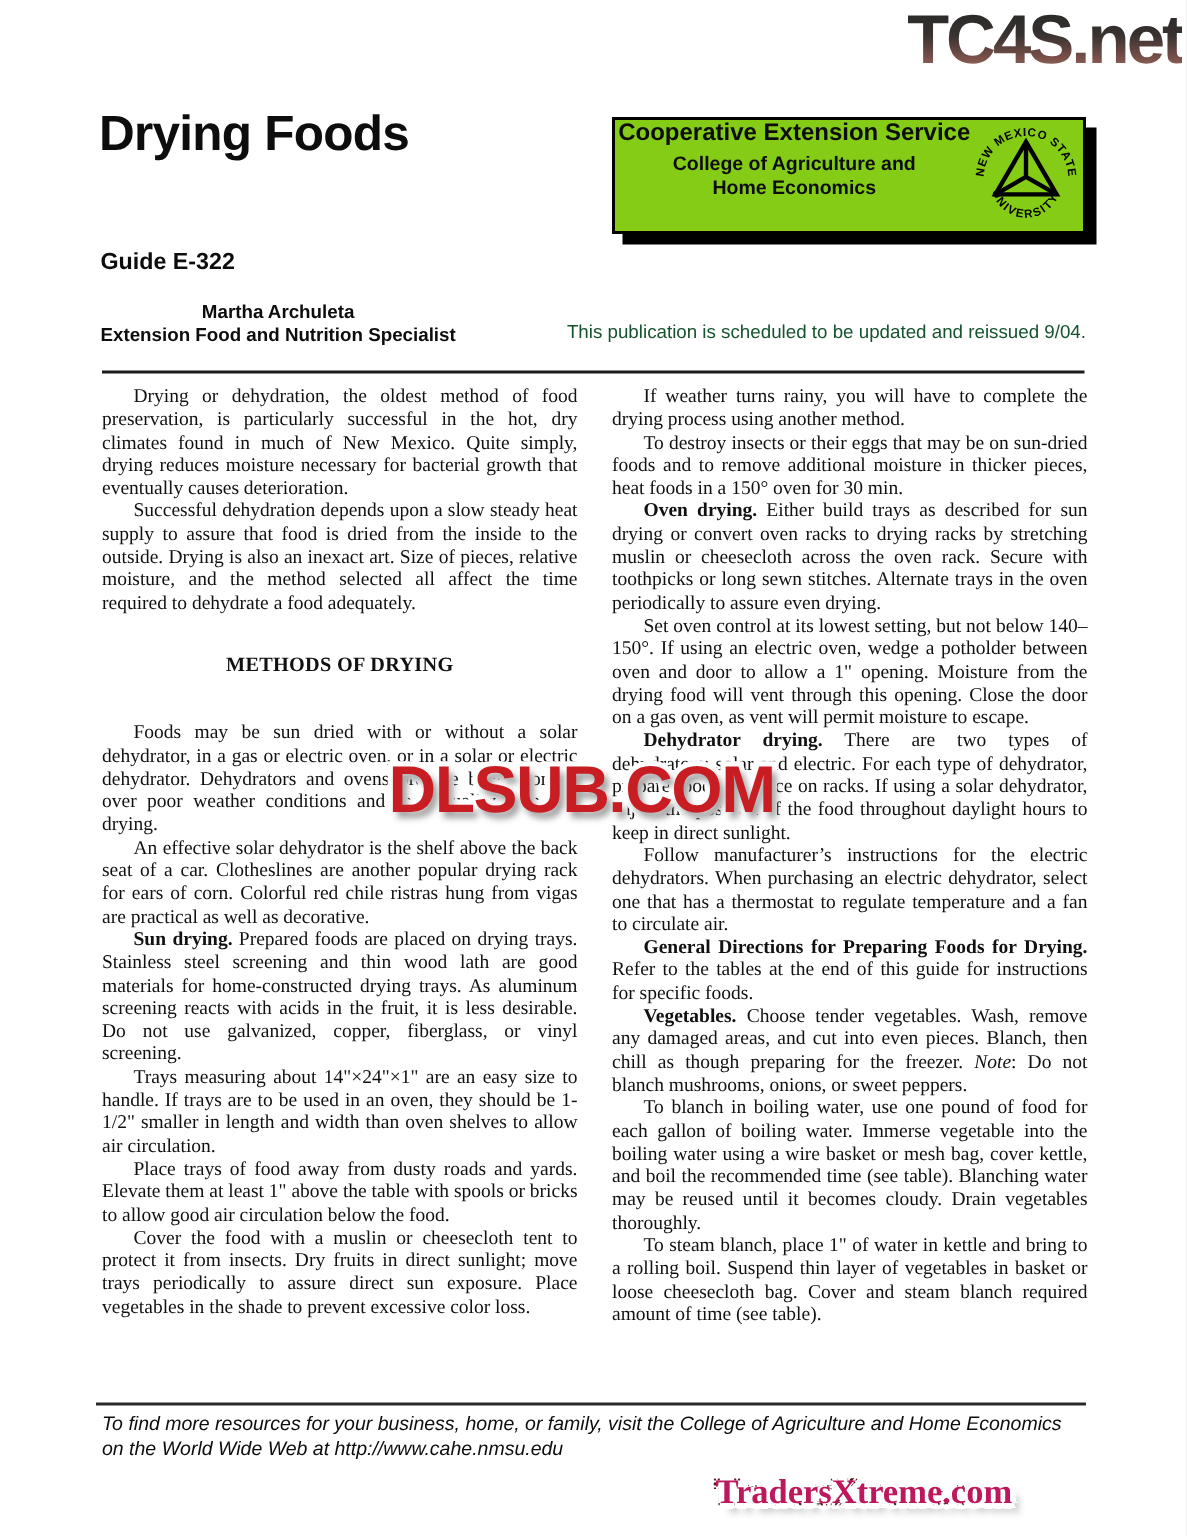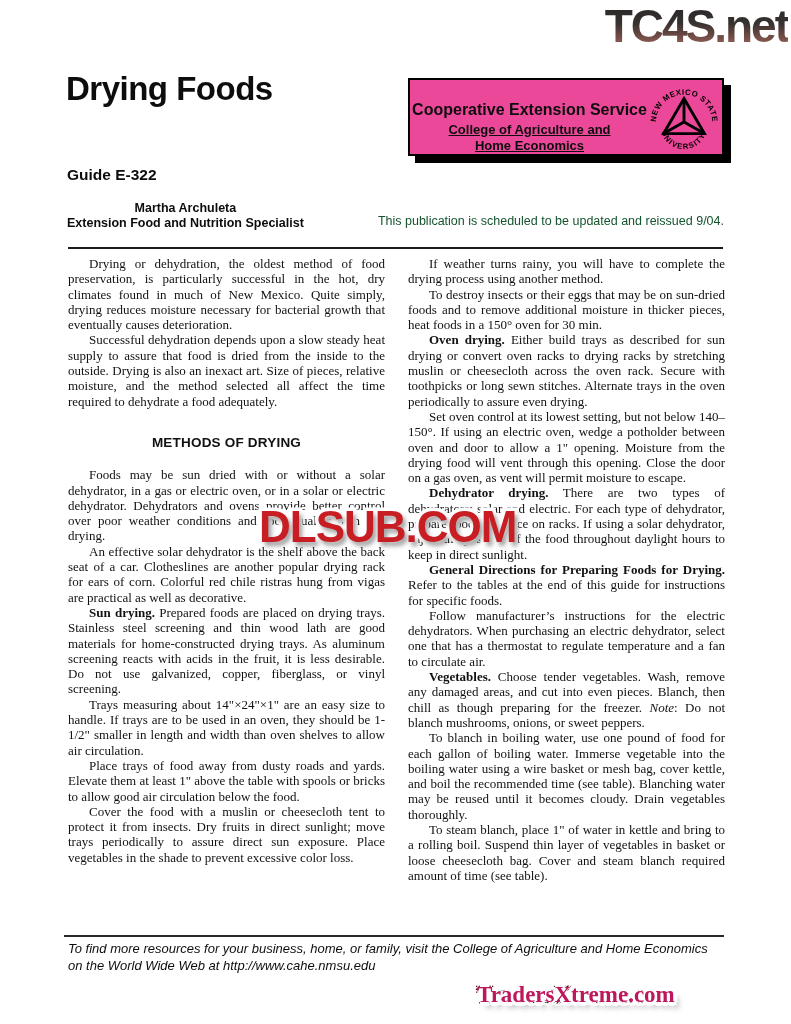--- a/index.html
+++ b/index.html
@@ -38,26 +38,26 @@
   }
 
   
   .title{
     position:absolute;left:66px;top:71px;margin:0;
     font-family:"Liberation Sans",sans-serif;font-weight:bold;font-size:33px;letter-spacing:-0.5px;
     color:#0d0d0d;line-height:1.1;
   }
   .ext-box{
     position:absolute;left:408px;top:78px;width:312px;height:74px;
-    background:#ec4899;border:2px solid #000;box-shadow:7px 7px 0 0 #000;
-    display:flex;align-items:flex-end;
+    background:#84cc16;border:2px solid #000;box-shadow:7px 7px 0 0 #000;
+    display:flex;align-items:flex-start;
   }
   .ext-text{flex:1;text-align:center;font-family:"Liberation Sans",sans-serif;font-weight:bold;color:#0d0d0d;}
   .ext-line1{font-size:16px;margin-bottom:3px;}
-  .ext-line2{font-size:13px;line-height:1.25;text-decoration:underline;}
+  .ext-line2{font-size:13px;line-height:1.25;}
   .logo{flex:0 0 auto;width:70px;height:70px;margin-right:3px;}
 
   .guide{
     position:absolute;left:67px;top:166px;
     font-family:"Liberation Sans",sans-serif;font-weight:bold;font-size:15.5px;color:#0d0d0d;
   }
   .author-block{
     position:absolute;left:67px;top:201px;
     font-family:"Liberation Sans",sans-serif;font-weight:bold;font-size:12.5px;line-height:15px;color:#0d0d0d;text-align:center;
   }
@@ -68,22 +68,22 @@
   .rule-top{position:absolute;left:68px;top:247px;width:655px;height:2px;background:#1b1b1b;}
 
   
   .columns{
     position:absolute;left:68px;top:256px;width:657px;
     display:flex;gap:23px;
   }
   .col{width:317px;font-size:13px;line-height:15.3px;text-align:justify;}
   .para{margin:0;text-indent:21px;}
   .heading{
-    font-family:Liberation Sans, sans-serif;font-weight:bold;font-size:13.5px;
-    text-align:center;text-indent:0;margin:26px 0 17px 0;letter-spacing:0.2px;
+    font-family:Liberation Serif, serif;font-weight:bold;font-size:13.5px;
+    text-align:center;text-indent:0;margin:26px 0 30px 0;letter-spacing:0.2px;
   }
 
   
   .rule-bottom{position:absolute;left:64px;top:935px;width:660px;height:1.5px;background:#2a2a2a;}
   .footer{
     position:absolute;left:68px;top:941px;width:662px;
     font-family:"Liberation Sans",sans-serif;font-style:italic;font-size:13px;line-height:16.5px;color:#0d0d0d;
   }
 </style>
 </head>
@@ -143,22 +143,22 @@
         <div class="para">Trays measuring about 14"×24"×1" are an easy size to handle. If trays are to be used in an oven, they should be 1-1/2" smaller in length and width than oven shelves to allow air circulation.</div>
         <div class="para">Place trays of food away from dusty roads and yards. Elevate them at least 1" above the table with spools or bricks to allow good air circulation below the food.</div>
         <div class="para">Cover the food with a muslin or cheesecloth tent to protect it from insects. Dry fruits in direct sunlight; move trays periodically to assure direct sun exposure. Place vegetables in the shade to prevent excessive color loss.</div>
       </div>
     <div class="col" id="col-right">
         <div class="para">If weather turns rainy, you will have to complete the drying process using another method.</div>
         <div class="para">To destroy insects or their eggs that may be on sun-dried foods and to remove additional moisture in thicker pieces, heat foods in a 150° oven for 30 min.</div>
         <div class="para"><b>Oven drying.</b> Either build trays as described for sun drying or convert oven racks to drying racks by stretching muslin or cheesecloth across the oven rack. Secure with toothpicks or long sewn stitches. Alternate trays in the oven periodically to assure even drying.</div>
         <div class="para">Set oven control at its lowest setting, but not below 140–150°. If using an electric oven, wedge a potholder between oven and door to allow a 1" opening. Moisture from the drying food will vent through this opening. Close the door on a gas oven, as vent will permit moisture to escape.</div>
         <div class="para"><b>Dehydrator drying.</b> There are two types of dehydrators: solar and electric. For each type of dehydrator, prepare food and place on racks. If using a solar dehydrator, adjust the position of the food throughout daylight hours to keep in direct sunlight.</div>
+        <div class="para">Follow manufacturer’s instructions for the electric dehydrators. When purchasing an electric dehydrator, select one that has a thermostat to regulate temperature and a fan to circulate air.</div>
         <div class="para"><b>General Directions for Preparing Foods for Drying.</b> Refer to the tables at the end of this guide for instructions for specific foods.</div>
-        <div class="para">Follow manufacturer’s instructions for the electric dehydrators. When purchasing an electric dehydrator, select one that has a thermostat to regulate temperature and a fan to circulate air.</div>
         <div class="para"><b>Vegetables.</b> Choose tender vegetables. Wash, remove any damaged areas, and cut into even pieces. Blanch, then chill as though preparing for the freezer. <i>Note</i>: Do not blanch mushrooms, onions, or sweet peppers.</div>
         <div class="para">To blanch in boiling water, use one pound of food for each gallon of boiling water. Immerse vegetable into the boiling water using a wire basket or mesh bag, cover kettle, and boil the recommended time (see table). Blanching water may be reused until it becomes cloudy. Drain vegetables thoroughly.</div>
         <div class="para">To steam blanch, place 1" of water in kettle and bring to a rolling boil. Suspend thin layer of vegetables in basket or loose cheesecloth bag. Cover and steam blanch required amount of time (see table).</div>
       </div>
   </div>
 
   <div class="rule-bottom"></div>
 
   <div class="footer">
     <div>To find more resources for your business, home, or family, visit the College of Agriculture and Home Economics</div>

